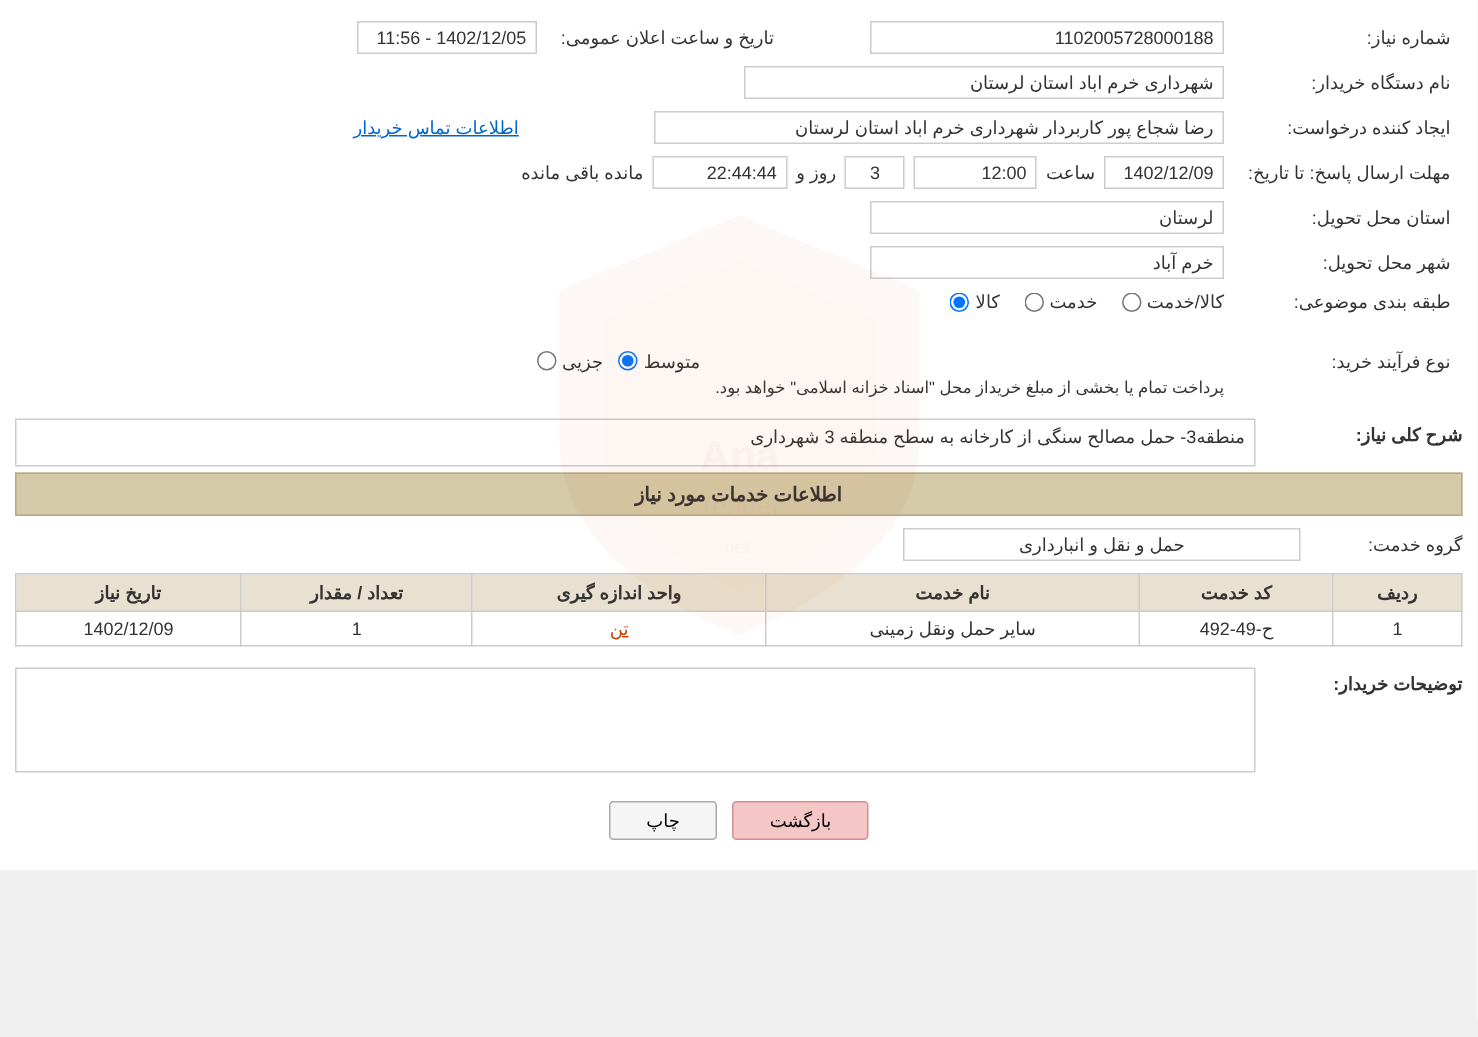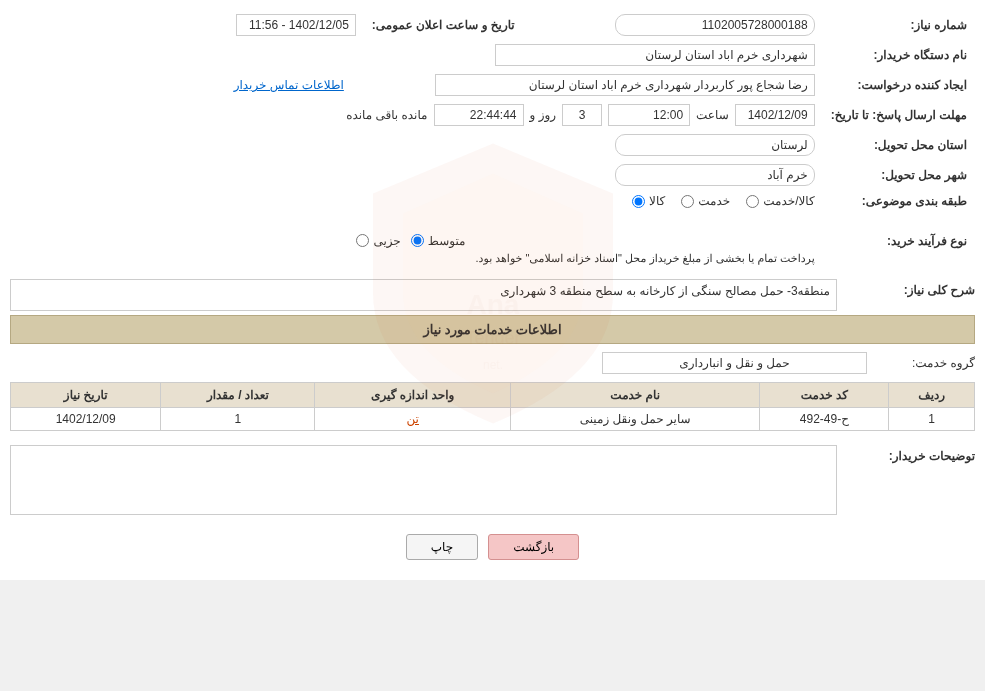--- a/index.html
+++ b/index.html
@@ -41,37 +41,37 @@
       width: 100%;
       border-collapse: collapse;
     }
     .info-grid td {
       padding: 4px 8px;
       vertical-align: middle;
     }
     .label-cell {
       text-align: right;
       white-space: nowrap;
-      font-weight: bold;
+      font-weight: normal;
       color: #333;
       width: 130px;
     }
     .value-cell {
       text-align: right;
     }
     .input-box {
       border: 1px solid #ccc;
       padding: 3px 6px;
       background: #fff;
       display: inline-block;
       min-height: 22px;
       text-align: right;
     }
     .input-wide { width: 320px; }
-    .input-medium { width: 200px; border-radius: 10px; }
+    .input-medium { width: 236px; }
     .input-small { width: 120px; }
     .input-xsmall { width: 80px; }
     .radio-group {
       display: flex;
       gap: 16px;
       direction: rtl;
       align-items: center;
     }
     .radio-item {
       display: flex;

